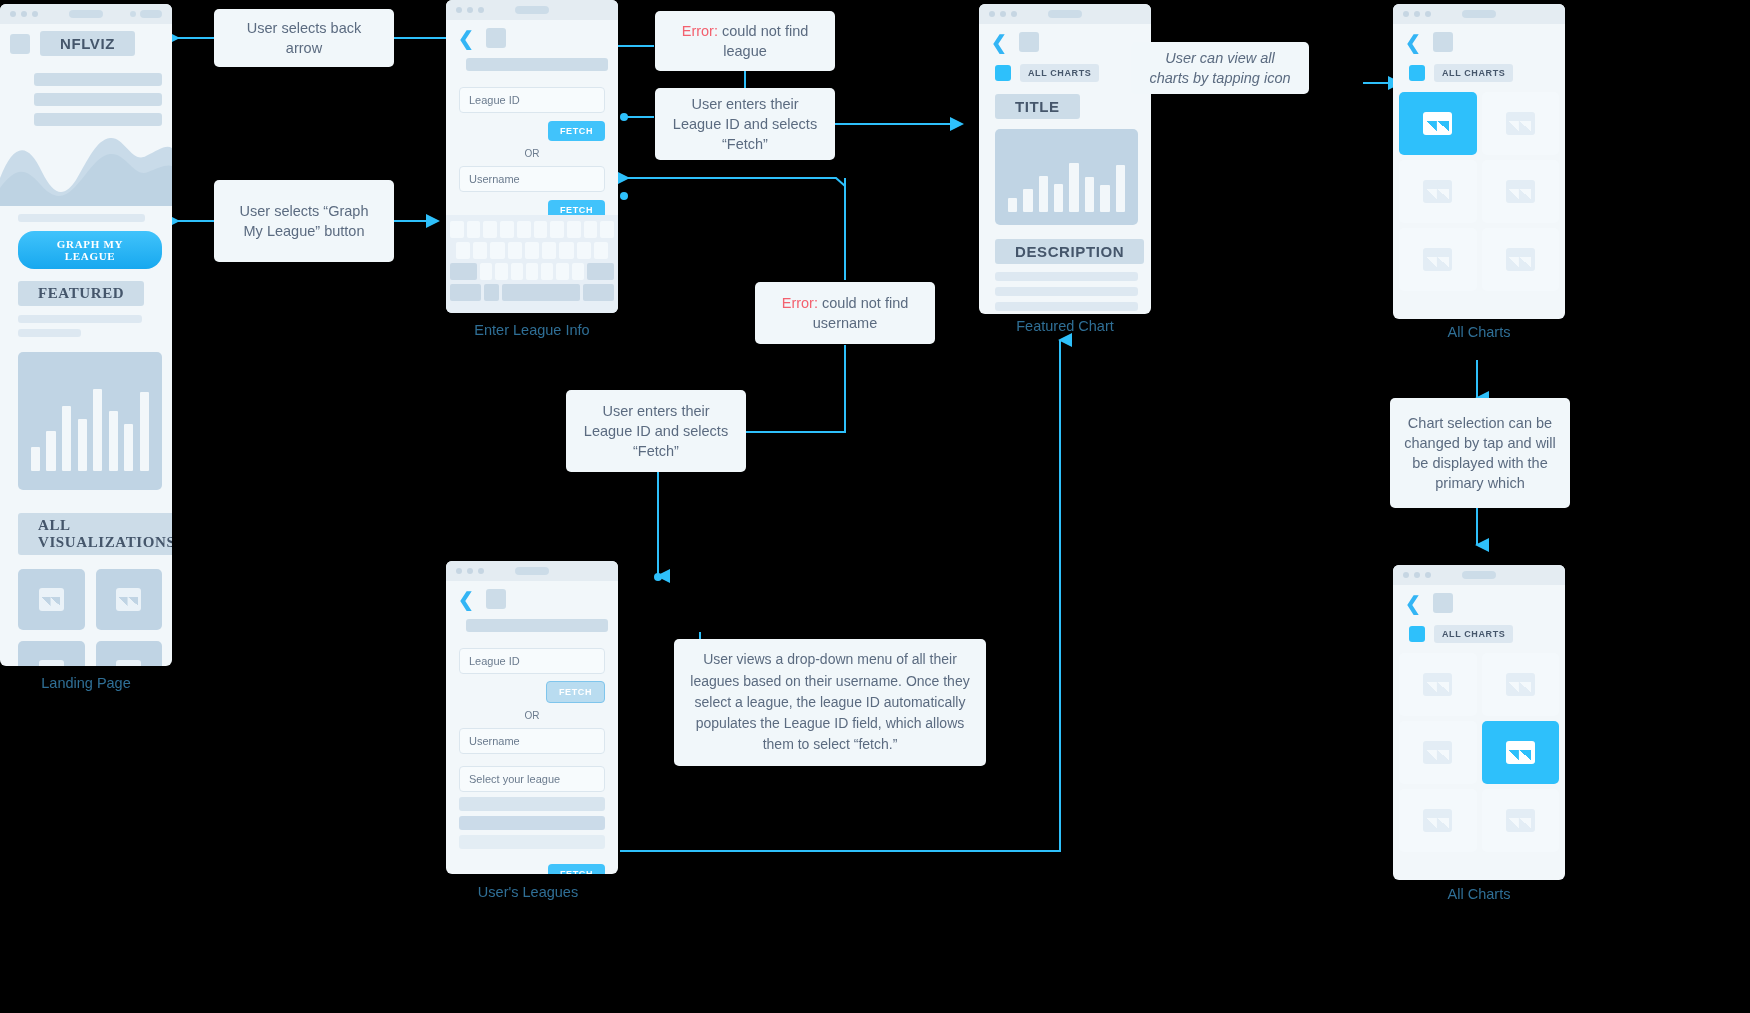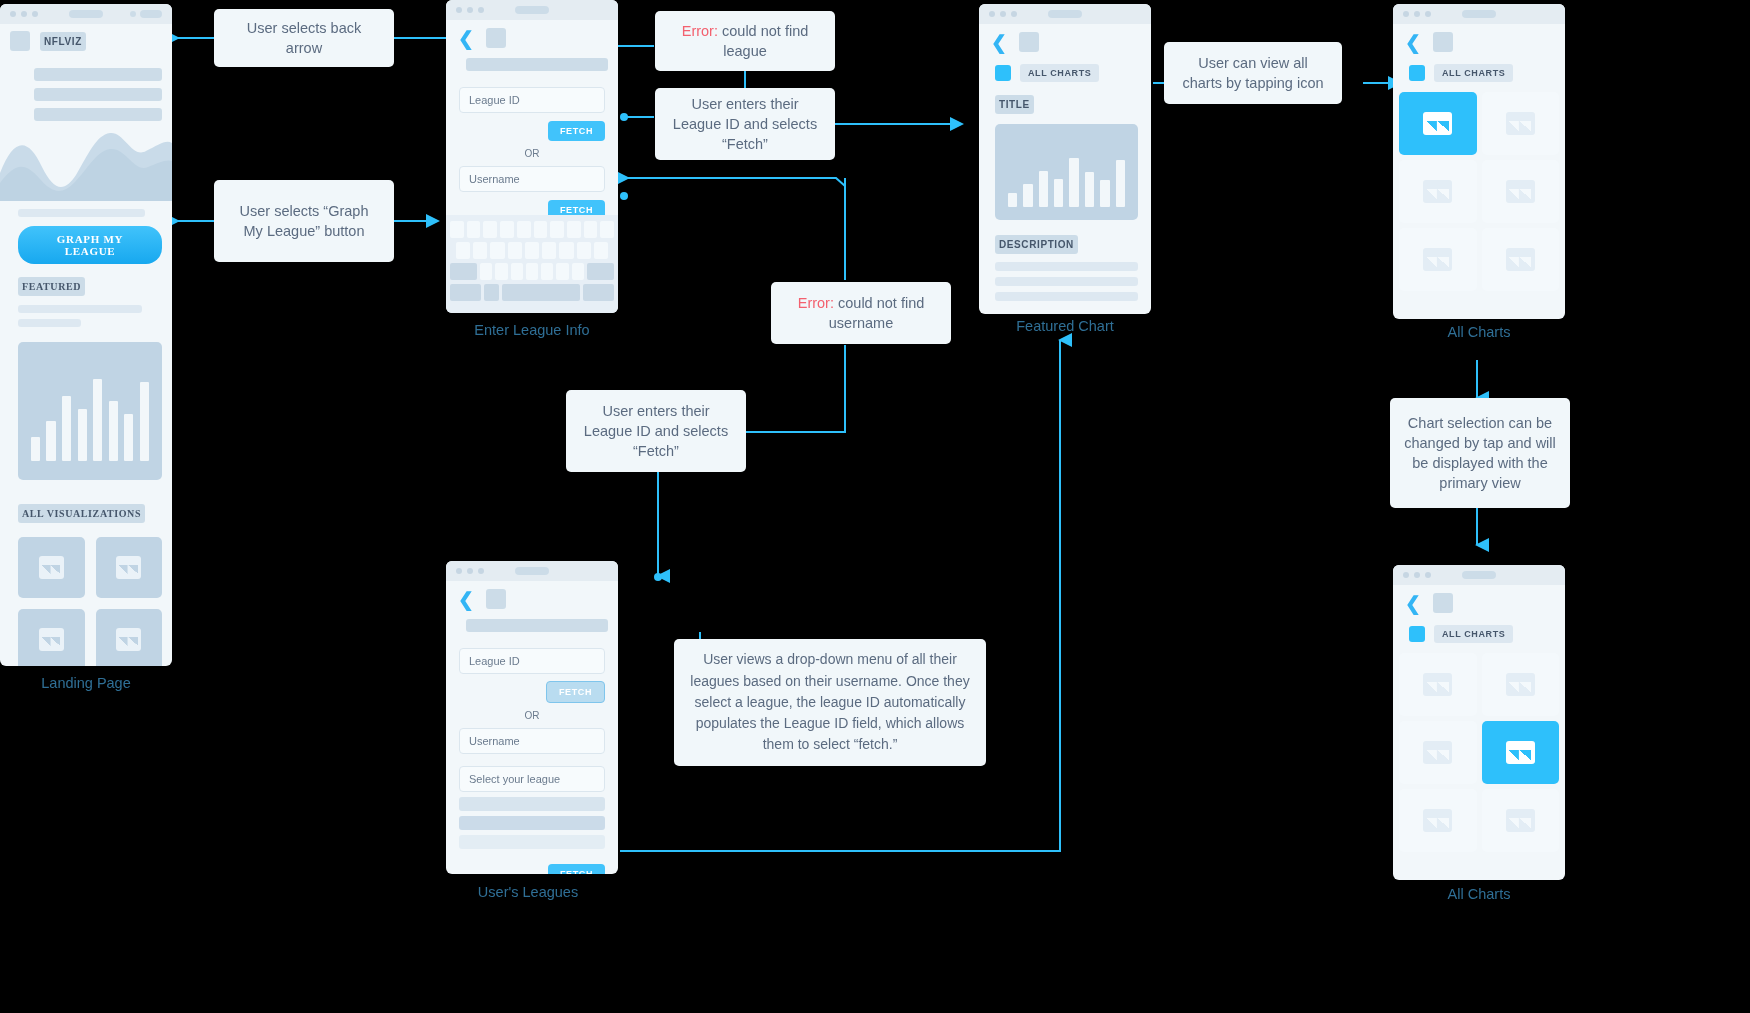--- a/index.html
+++ b/index.html
@@ -32,22 +32,22 @@
           position: absolute; right: 36px; }
 
   .navrow { display: flex; align-items: center; gap: 12px; padding: 8px 12px; }
   .chev { color: #33b5f5; font-size: 19px; line-height: 1; font-weight: 600; }
   .navbox { width: 20px; height: 20px; background: #ccdce8; border-radius: 3px; }
 
   .skel { background: #ccdce8; border-radius: 3px; }
   .skel-lt { background: #dde8f1; border-radius: 3px; }
 
   .tagbox {
-    background: #ccdce8; color: #45566b; font-size: 10px; font-weight: 700;
-    letter-spacing: .6px; padding: 4px 4px; border-radius: 3px;
+    background: #ccdce8; color: #45566b; font-size: 15px; font-weight: 700;
+    letter-spacing: .6px; padding: 4px 20px; border-radius: 3px;
     display: inline-block;
   }
   .tagbox-lt {
     background: #dce7f0; color: #45566b; font-size: 9px; font-weight: 700;
     letter-spacing: .6px; padding: 4px 8px; border-radius: 3px;
     display: inline-block;
   }
 
   .btn-primary {
     background: linear-gradient(180deg,#41c3fb 0%,#17a8ef 100%);
@@ -484,25 +484,25 @@
   <div class="callout" style="left:214px; top:9px; width:180px; height:58px;">User selects back arrow</div>
 
   <div class="callout" style="left:655px; top:11px; width:180px; height:60px;">
     <span><span class="err">Error:</span><span> could not find league</span></span>
   </div>
 
   <div class="callout" style="left:214px; top:180px; width:180px; height:82px;">User selects “Graph My League” button</div>
 
   <div class="callout" style="left:655px; top:88px; width:180px; height:72px;">User enters their League ID and selects “Fetch”</div>
 
-  <div class="callout" style="left:755px; top:282px; width:180px; height:62px;margin-left:16px;">
+  <div class="callout" style="left:755px; top:282px; width:180px; height:62px;">
     <span><span class="err">Error:</span><span> could not find username</span></span>
   </div>
 
   <div class="callout" style="left:566px; top:390px; width:180px; height:82px;">User enters their League ID and selects “Fetch”</div>
 
-  <div class="callout" style="left:1164px; top:42px; width:178px; height:62px;">User can view all charts by tapping icon</div>
-
-  <div class="callout" style="left:1390px; top:398px; width:180px; height:110px;">Chart selection can be changed by tap and will be displayed with the primary view</div>
+  <div class="callout" style="left:1131px; top:42px; width:178px; height:52px;font-style:italic;">User can view all charts by tapping icon</div>
+
+  <div class="callout" style="left:1390px; top:398px; width:180px; height:110px;">Chart selection can be changed by tap and will be displayed with the primary which</div>
 
   <div class="callout" style="left:674px; top:639px; width:312px; height:127px; font-size:14px; line-height:1.52;">User views a drop-down menu of all their leagues based on their username. Once they select a league, the league ID automatically populates the League ID field, which allows them to select “fetch.”</div>
 
 </div>
 
 </body></html>

